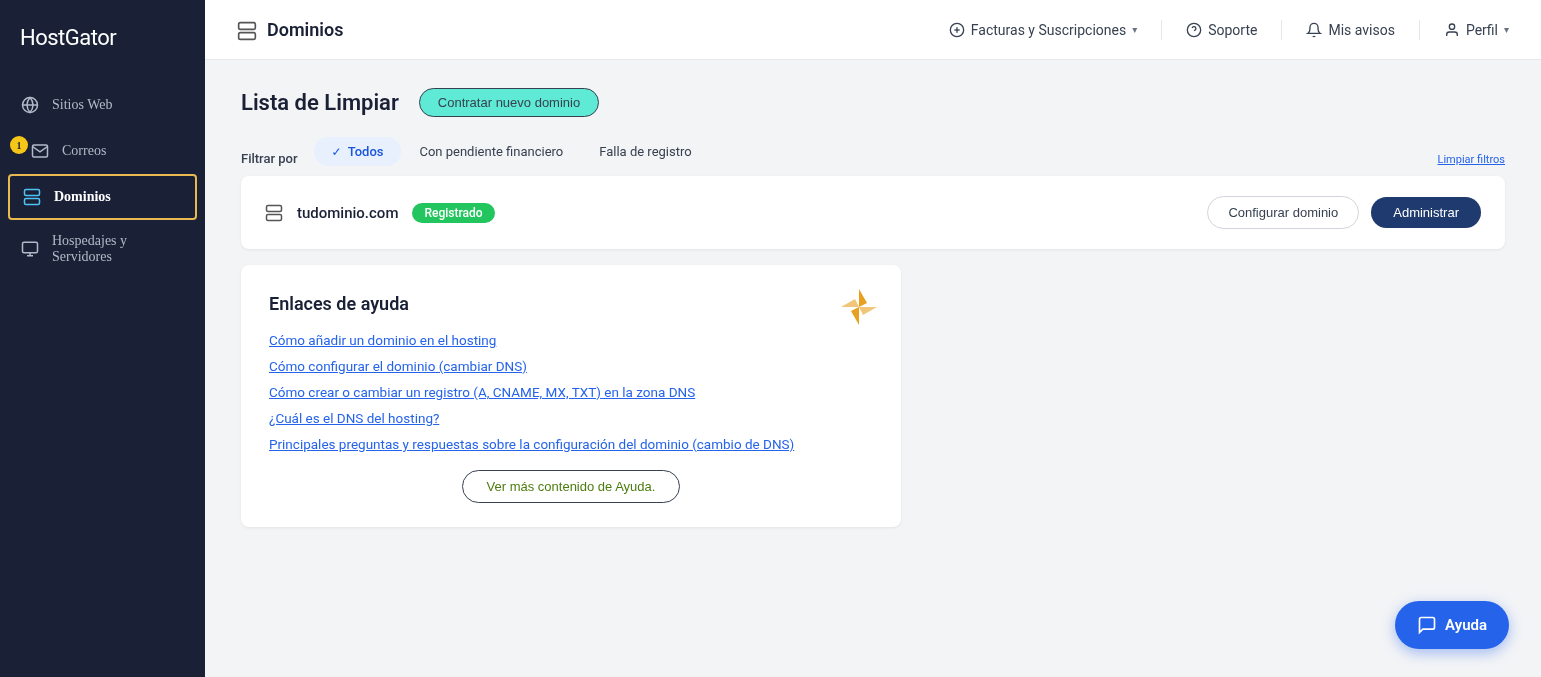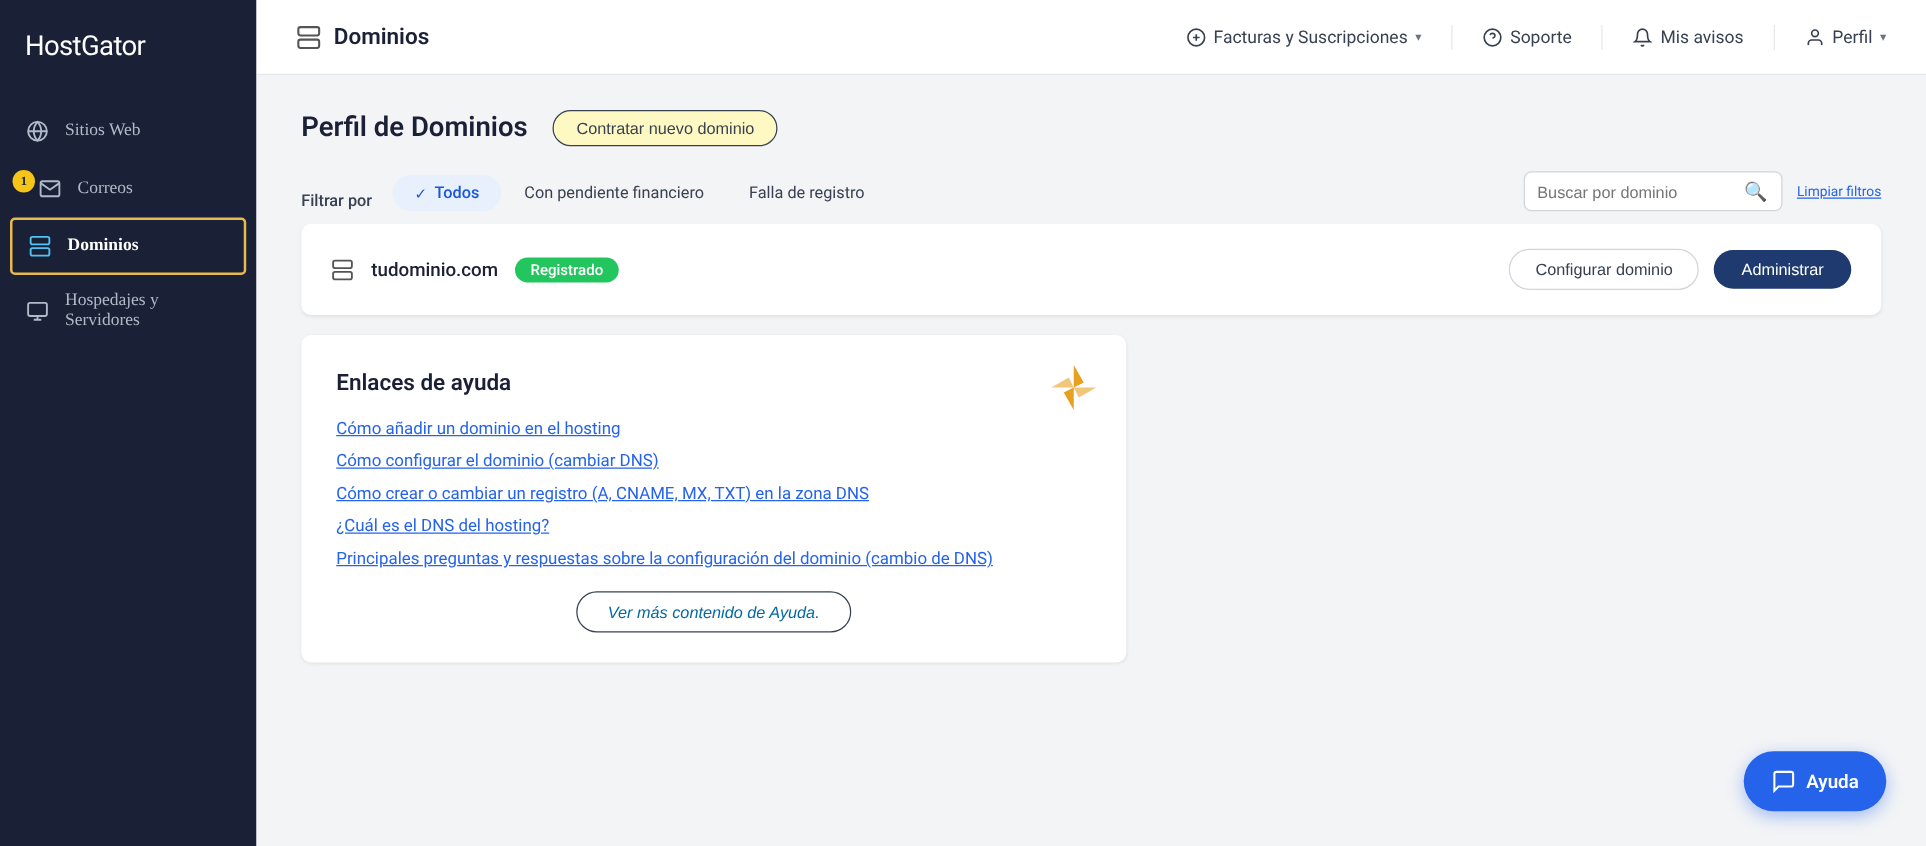--- a/index.html
+++ b/index.html
@@ -127,21 +127,21 @@
       gap: 20px;
       margin-bottom: 20px;
     }
     .domain-list-title {
       font-size: 22px;
       font-weight: 600;
       color: #1a2035;
     }
     .btn-new-domain {
       border: 1.5px solid #374151;
-      background: #fef9c3;
+      background: #5eead4;
       color: #374151;
       border-radius: 20px;
       padding: 6px 18px;
       font-size: 13px;
       cursor: pointer;
       white-space: nowrap;
     }
 
     
     .filters-bar {
@@ -280,28 +280,27 @@
       font-size: 13.5px;
       text-decoration: underline;
       margin-bottom: 10px;
       cursor: pointer;
     }
     .btn-ver-mas {
       display: block;
       margin: 18px auto 4px auto;
       border: 1.5px solid #374151;
       background: #fff;
-      color: #0369a1;
+      color: #4d7c0f;
       border-radius: 20px;
       padding: 8px 24px;
       font-size: 13px;
       cursor: pointer;
       text-align: center;
       width: fit-content;
-      font-style: italic;
     }
 
     
     .chat-btn {
       position: fixed;
       bottom: 28px;
       right: 32px;
       background: #2563eb;
       color: #fff;
       border-radius: 30px;
@@ -433,43 +432,39 @@
         </svg>
         <span>Perfil</span>
         <span class="chevron-icon">▾</span>
       </div>
     </nav>
   </div>
 
   <div class="page-content">
 
     <div class="domain-list-header">
-      <h1 class="domain-list-title">Perfil de Dominios</h1>
+      <h1 class="domain-list-title">Lista de Limpiar</h1>
       <button class="btn-new-domain">Contratar nuevo dominio</button>
     </div>
 
     <div class="filters-bar">
       <span class="filter-label">Filtrar por</span>
       <div class="filter-tabs">
         <div class="filter-tab active">
           <span class="filter-tab-check">✓</span>
           <span>Todos</span>
         </div>
         <div class="filter-tab">
           <span>Con pendiente financiero</span>
         </div>
         <div class="filter-tab">
           <span>Falla de registro</span>
         </div>
       </div>
       <div class="search-area">
-        <div class="search-input-wrap">
-          <input class="search-input" type="text" placeholder="Buscar por dominio" style="">
-          <span class="search-icon">🔍</span>
-        </div>
         <a class="clear-filters-link">Limpiar filtros</a>
       </div>
     </div>
 
     <div class="domain-card">
       <div class="domain-row">
         <div class="domain-server-icon">
           <svg width="18" height="18" viewBox="0 0 24 24" fill="none" stroke="#555" stroke-width="2">
             <rect x="2" y="2" width="20" height="8" rx="2" ry="2"></rect>
             <rect x="2" y="14" width="20" height="8" rx="2" ry="2"></rect>

